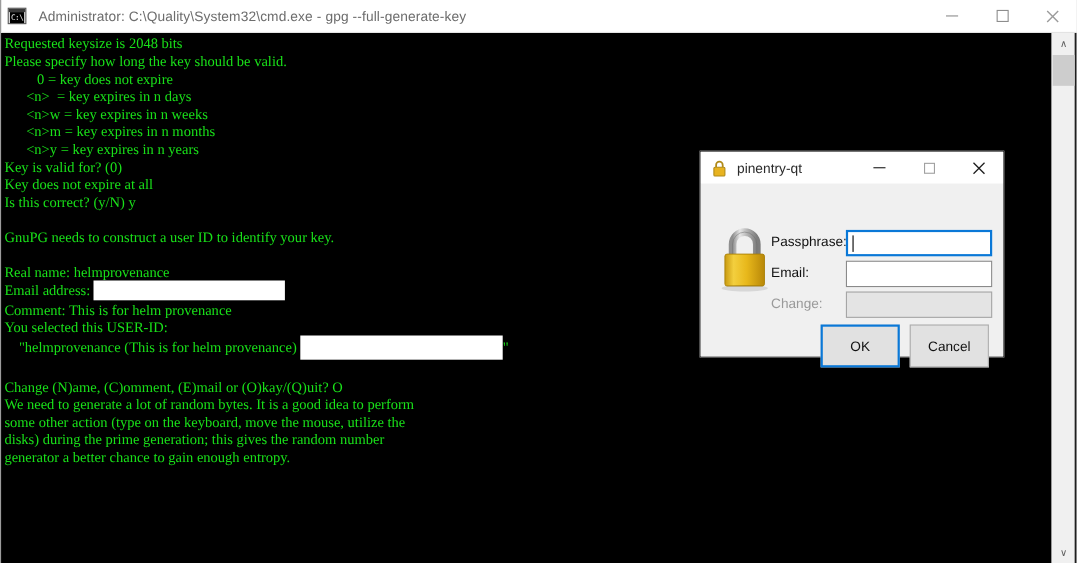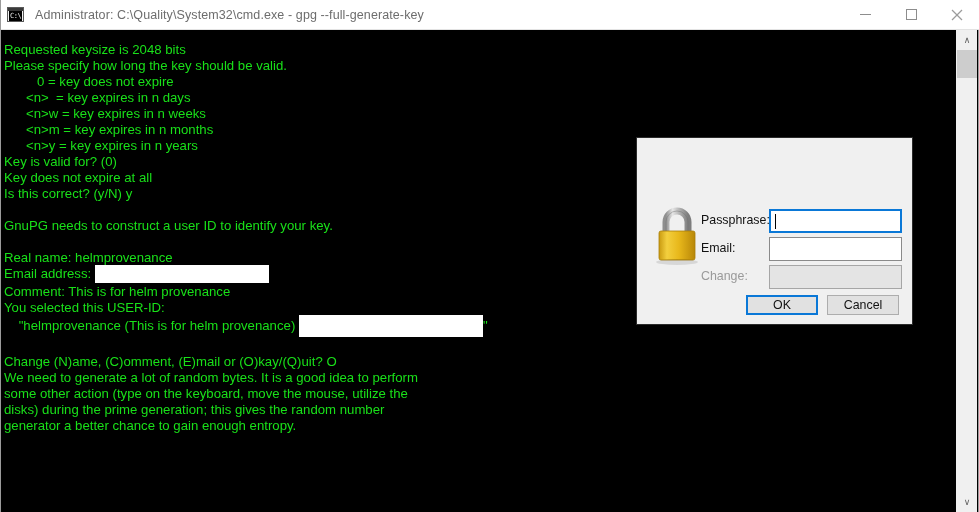--- a/index.html
+++ b/index.html
@@ -106,25 +106,25 @@
     position: absolute;
     left: 1px;
     top: 30px;
     width: 957px;
     height: 482px;
     background: #000000;
     overflow: hidden;
   }
   #console-text {
     color: #19e019;
-    font-family: Liberation Sans, sans-serif;
+    font-family: Liberation Serif, serif;
     font-size: 13.2px;
     line-height: 16px;
     white-space: pre;
-    padding: 12px 0 0 2px;
+    padding: 2px 0 0 2px;
     letter-spacing: 0px;
   }
   .redaction {
     display: inline-block;
     background: #ffffff;
     vertical-align: middle;
     position: relative;
     top: -1px;
   }
   #redact-email { width: 174px; height: 18px; }
@@ -264,21 +264,21 @@
     width: 1px;
     height: 15px;
     background: #000000;
   }
   #row-passphrase { top: 42px; }
   #row-repeat { top: 70px; }
   #row-quality { top: 98px; }
 
   .dlg-button {
     position: absolute;
-    height: 20px;
+    height: 39px;
     width: 72px;
     background: #e1e1e1;
     border: 1px solid #adadad;
     box-sizing: border-box;
     font-size: 12.4px;
     color: #121212;
     display: flex;
     align-items: center;
     justify-content: center;
     font-family: "Liberation Sans", sans-serif;
@@ -349,20 +349,42 @@
 
   <div id="console-scrollbar">
     <div class="sb-arrow" id="sb-up">∧</div>
     <div id="sb-thumb"></div>
     <div class="sb-arrow" id="sb-down">∨</div>
   </div>
 </div>
 
 <div id="pinentry-dialog">
 
+  <div id="pinentry-titlebar">
+    <svg id="pinentry-lock-small" width="14" height="16" viewBox="0 0 14 16">
+      <path d="M4 7 V5 a3 3 0 0 1 6 0 V7" fill="none" stroke="#b08a18" stroke-width="1.6"></path>
+      <rect x="2" y="7" width="10" height="8" rx="1" fill="#e8b320" stroke="#b08a18" stroke-width="1"></rect>
+    </svg>
+    <div id="pinentry-title-text">pinentry-qt</div>
+
+    <div class="pd-ctrl-group">
+      <div class="pd-ctrl">
+        <span class="pd-min"></span>
+      </div>
+      <div class="pd-ctrl">
+        <span class="pd-max"></span>
+      </div>
+      <div class="pd-ctrl">
+        <svg width="12" height="12" viewBox="0 0 12 12">
+          <line x1="1" y1="1" x2="11" y2="11" stroke="#1c1c1c" stroke-width="1.2"></line>
+          <line x1="11" y1="1" x2="1" y2="11" stroke="#1c1c1c" stroke-width="1.2"></line>
+        </svg>
+      </div>
+    </div>
+  </div>
 
   <div id="pinentry-content">
 
     <svg id="pinentry-lock-big" width="46" height="62" viewBox="0 0 46 62">
       <defs>
         <linearGradient id="shackleGrad" x1="0" y1="0" x2="1" y2="0">
           <stop offset="0%" stop-color="#8f8f8f"></stop>
           <stop offset="30%" stop-color="#e6e6e6"></stop>
           <stop offset="60%" stop-color="#b4b4b4"></stop>
           <stop offset="100%" stop-color="#7d7d7d"></stop>

